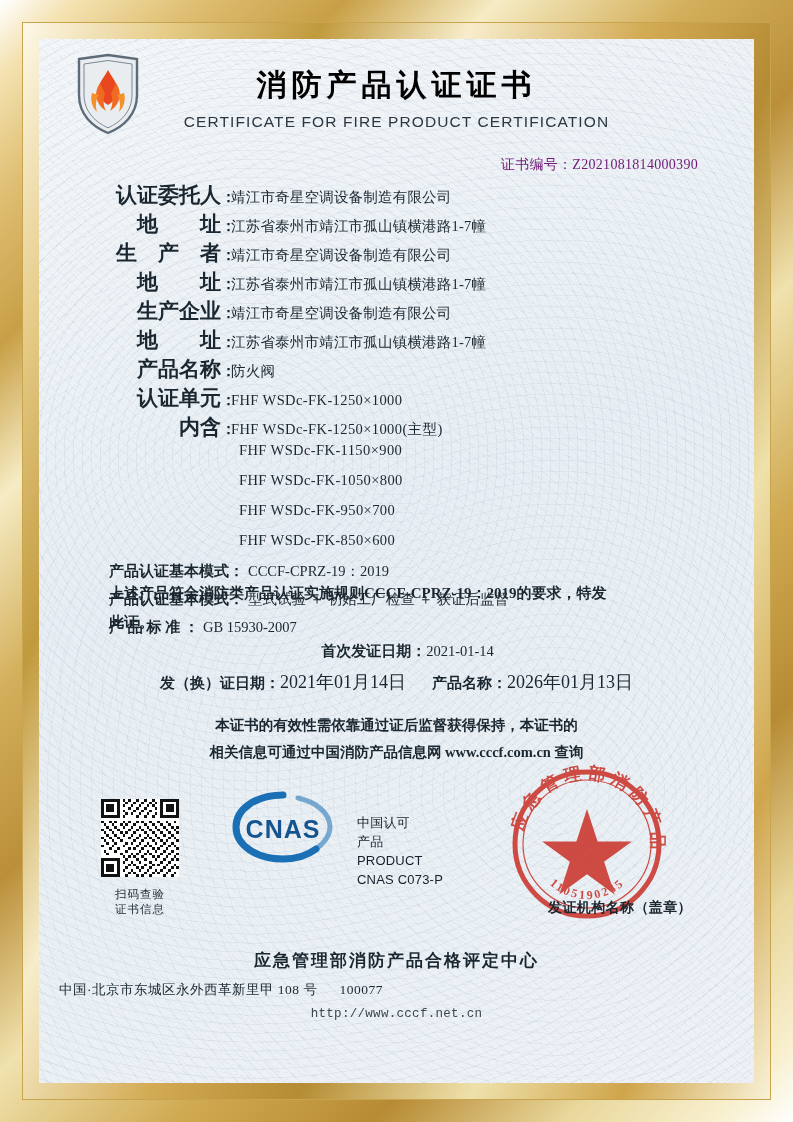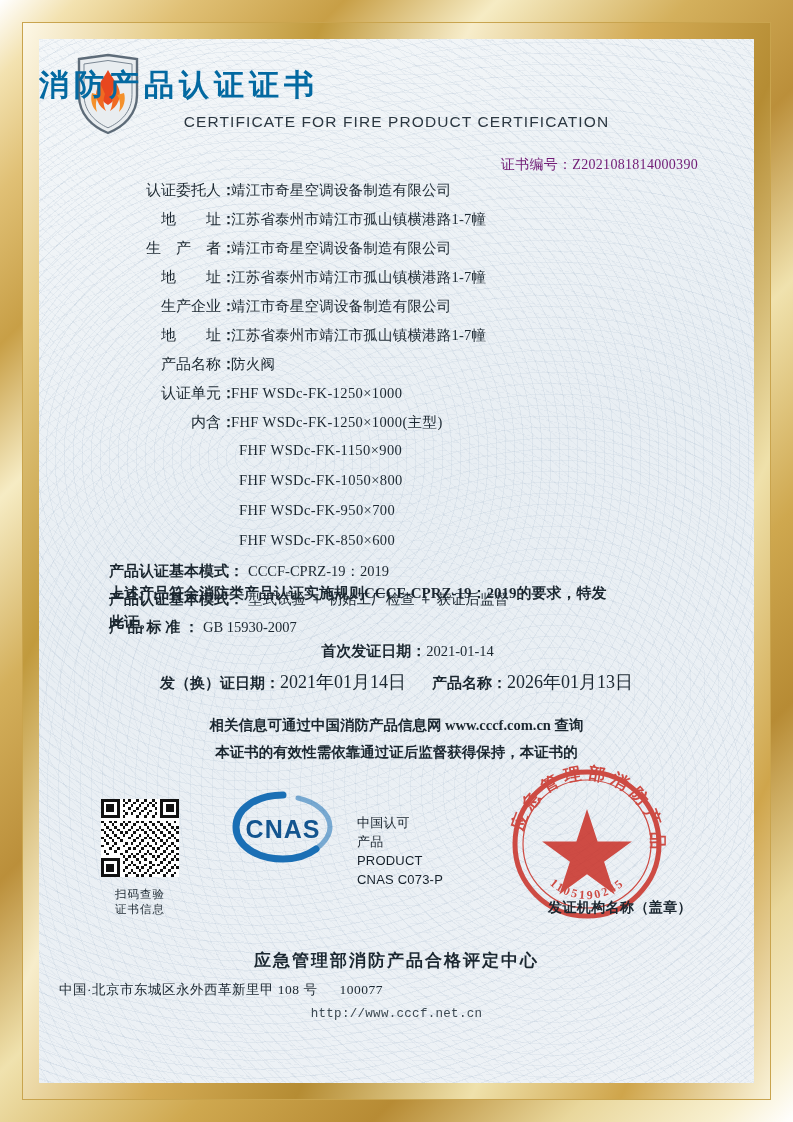--- a/index.html
+++ b/index.html
@@ -99,25 +99,26 @@
     top: 14px;
     width: 66px;
     height: 82px;
   }
 
   
   .title-cn {
     position: absolute;
     left: 0; right: 0;
     top: 26px;
+    text-align: center;
     font-family: Liberation Serif, serif;
     font-size: 30px;
     font-weight: bold;
     letter-spacing: 5px;
-    color: #0369a1;
+    color: #000000;
   }
   .title-en {
     position: absolute;
     left: 0; right: 0;
     top: 74px;
     text-align: center;
     font-family: "Liberation Sans", sans-serif;
     font-size: 15.5px;
     letter-spacing: 1.1px;
     color: #2b3741;
@@ -141,22 +142,22 @@
     width: 640px;
   }
   .row {
     display: flex;
     align-items: baseline;
     min-height: 29px;
   }
   .lab {
     width: 112px;
     flex: 0 0 112px;
-    font-size: 15px;
-    font-weight: normal;
+    font-size: 21px;
+    font-weight: bold;
     color: #1b2730;
     letter-spacing: 0px;
     white-space: nowrap;
   }
   .lab.right {
     text-align: right;
     padding-right: 0;
   }
   .colon { width: 10px; flex: 0 0 10px; font-weight: bold; font-size: 15px; color:#1b2730;}
   .val {
@@ -448,22 +449,22 @@
         <div class="dates">
           <div class="line1">
             <span>首次发证日期：</span><span class="v">2021-01-14</span>
           </div>
           <div class="line2">
             <span>发（换）证日期：</span><span class="v">2021年01月14日</span><span class="gap"></span><span>产品名称：</span><span class="v">2026年01月13日</span>
           </div>
         </div>
 
         <div class="validity">
+          <div>本证书的有效性需依靠通过证后监督获得保持，本证书的</div>
           <div>相关信息可通过中国消防产品信息网 www.cccf.com.cn 查询</div>
-          <div>本证书的有效性需依靠通过证后监督获得保持，本证书的</div>
         </div>
 
         <div class="qr">
           <svg width="78" height="78" viewBox="0 0 29 29" shape-rendering="crispEdges">
             <rect width="29" height="29" fill="#ffffff"></rect>
             <g fill="#111111">
               <rect x="0" y="0" width="7" height="1"></rect>
                 <rect x="0" y="6" width="7" height="1"></rect>
               <rect x="0" y="0" width="1" height="7"></rect>
                 <rect x="6" y="0" width="1" height="7"></rect>

